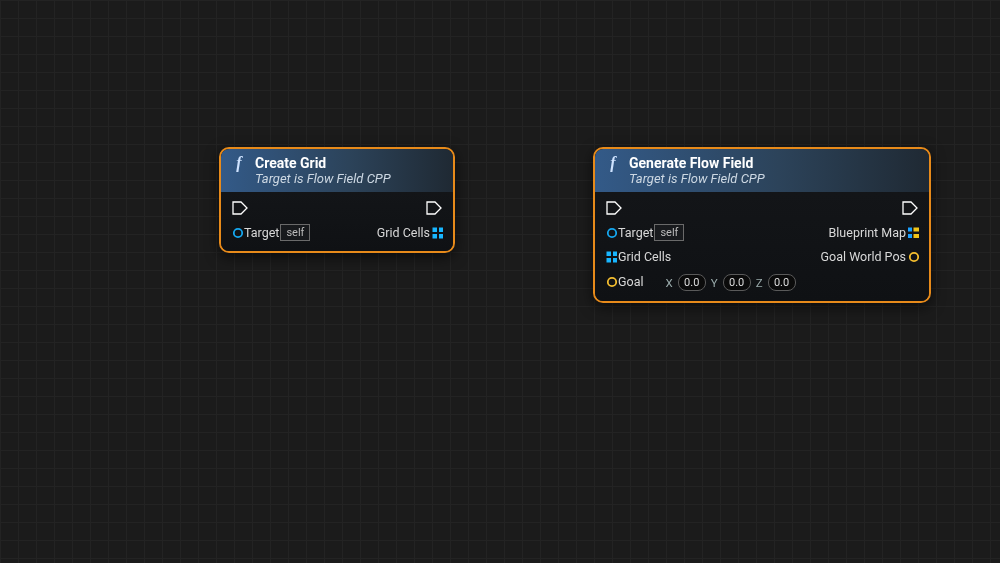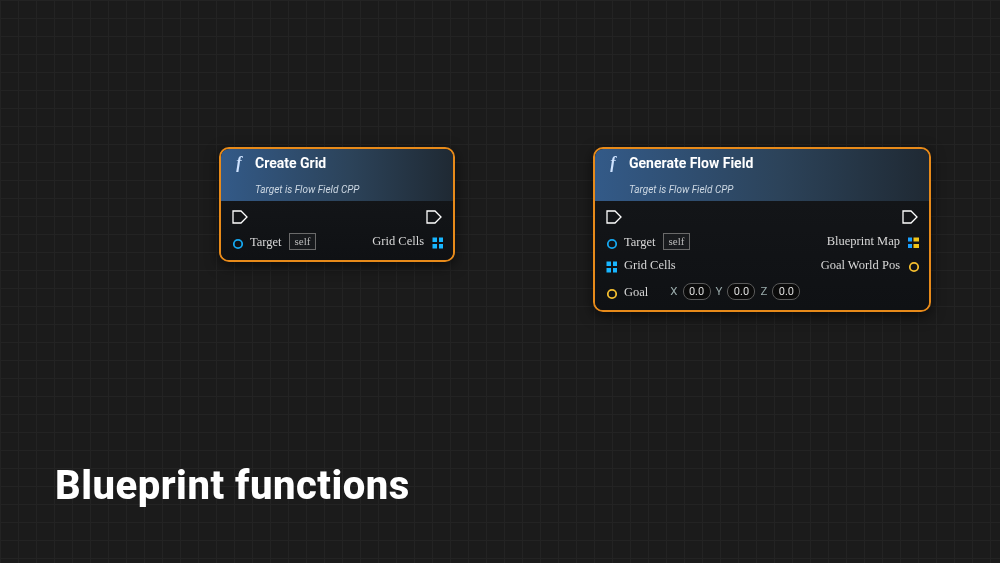--- a/index.html
+++ b/index.html
@@ -30,21 +30,21 @@
     background: linear-gradient(90deg, #335a88 0%, #2c435a 55%, #1f2933 100%);
     padding: 6px 10px 5px 10px;
     border-top-left-radius: 8px;
     border-top-right-radius: 8px;
     display: flex;
     align-items: flex-start;
     gap: 8px;
   }
   .node-header .title-block { display: flex; flex-direction: column; line-height: 1.15; }
   .node-title { font-weight: 700; font-size: 14px; color: #ffffff; }
-  .node-subtitle { font-style: italic; font-size: 10px; color: #cdd8e3; margin-top: 13px; }
+  .node-subtitle { font-style: italic; font-size: 13px; color: #cdd8e3; margin-top: 1px; }
   .fn-icon {
     font-style: italic;
     font-family: Georgia, "Times New Roman", serif;
     font-weight: 700;
     font-size: 16px;
     color: #cfe3ff;
     width: 16px; text-align: center;
     line-height: 14px;
     margin-top: 1px;
   }
@@ -53,21 +53,21 @@
     background: linear-gradient(180deg, #131518 0%, #0f1114 100%);
     padding: 8px 10px 10px 10px;
     flex: 1;
     display: flex;
     flex-direction: column;
     gap: 8px;
     font-size: 12.5px;
   }
 
   .row { display: flex; justify-content: space-between; align-items: center; gap: 12px; }
-  .side { display: flex; align-items: flex-end; gap: 7px; font-family: Liberation Serif, serif; }
+  .side { display: flex; align-items: center; gap: 1px; }
   .full-left { display:flex; flex-direction:row; gap:4px; }
 
   .exec-pin svg { display:block; }
   .exec-pin .pent { fill: none; stroke: #ffffff; stroke-width: 1.3; }
 
   .pin { width: 12px; height: 12px; display:flex; align-items:center; justify-content:center; }
   .pin svg { display:block; }
 
   .label { color: #d8d8d8; font-size: 12.5px; }
 
@@ -252,14 +252,13 @@
           <span class="vec-box">0.0</span>
           <span class="vec-lbl">Z</span>
           <span class="vec-box">0.0</span>
         </div>
       </div>
     </div>
   </div>
 </div>
 
 <div class="caption">
-  <h1>Blueprint functions</h1>
 </div>
 
 </body></html>

